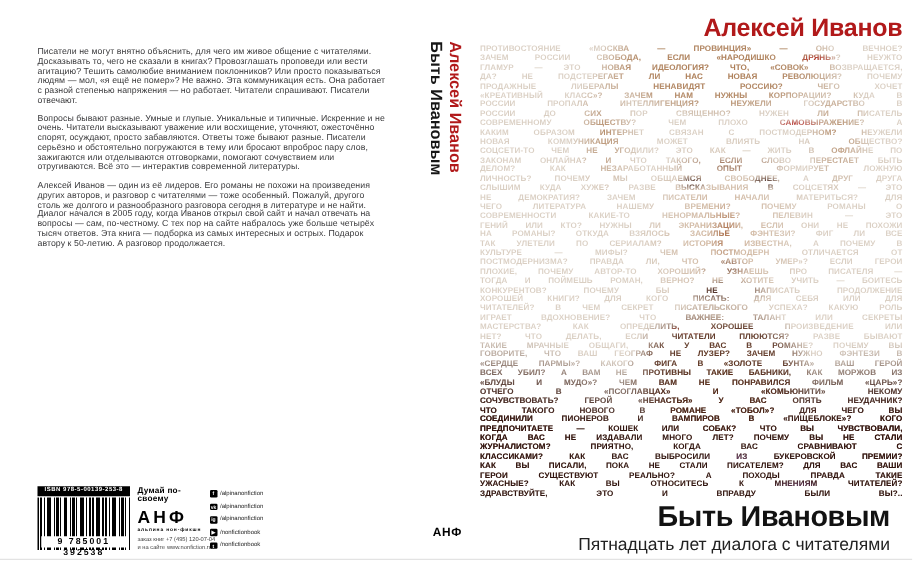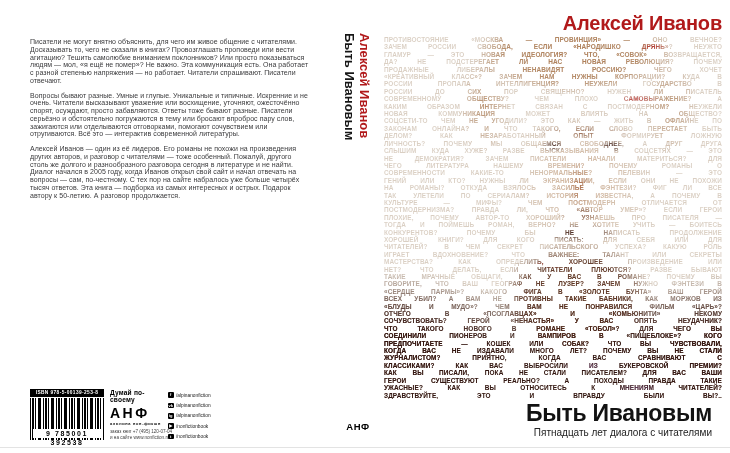--- a/index.html
+++ b/index.html
@@ -74,21 +74,21 @@
         
         radial-gradient(ellipse 160px 90px at 10px 300px, rgba(52,19,13,.95), rgba(52,19,13,0) 75%),
         radial-gradient(ellipse 160px 90px at 330px 305px, rgba(52,19,13,.95), rgba(52,19,13,0) 75%),
         linear-gradient(to top, rgba(43,15,11,.97) 0px, rgba(43,15,11,.97) 58px, rgba(43,15,11,0) 112px),
         #dacfc3;
       -webkit-background-clip:text;background-clip:text;color:transparent;
     }
   }
   .fc-title-block{position:absolute;right:18px;top:401px;text-align:right;}
   .fc-title{font-size:23px;font-weight:800;color:#121212;letter-spacing:-.3px;line-height:25px;}
-  .fc-subtitle{font-size:10px;color:#222;margin-top:1px;}
+  .fc-subtitle{font-size:14px;color:#222;margin-top:1px;}
   .bottom-rule{position:absolute;left:0;right:0;top:447px;height:1px;background:#e3e3e3;}
 </style>
 </head>
 <body>
 
 <div class="spread">
 
   <div class="back-text">
 
   <p>Писатели не могут внятно объяснить, для чего им живое общение с читателями. Досказывать то, чего не сказали в книгах? Провозглашать проповеди или вести агитацию? Тешить самолюбие вниманием поклонников? Или просто показываться людям — мол, «я ещё не помер»? Не важно. Эта коммуникация есть. Она работает с разной степенью напряжения — но работает. Читатели спрашивают. Писатели отвечают.</p>

